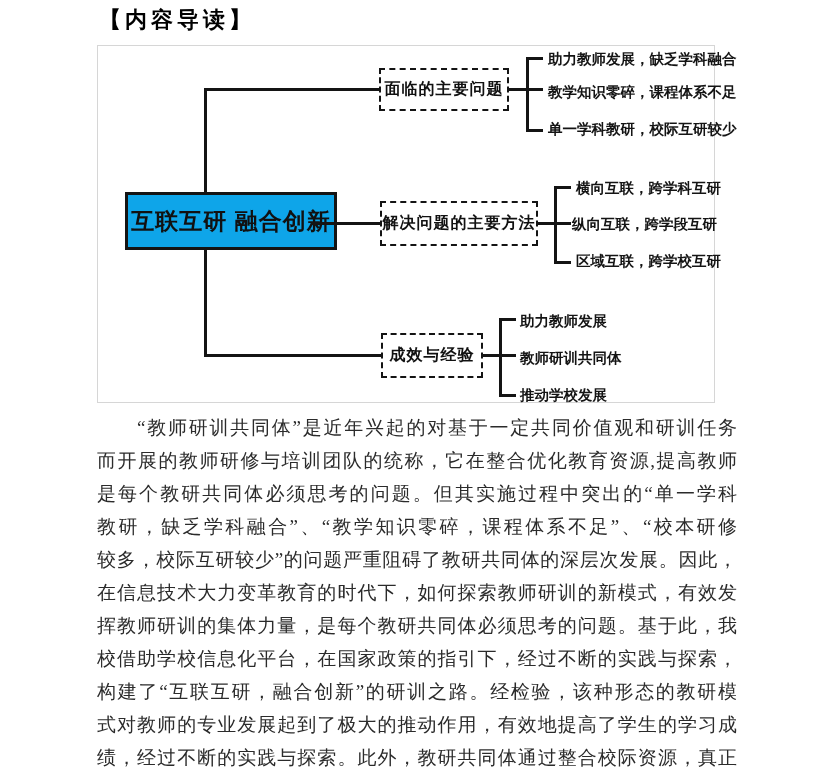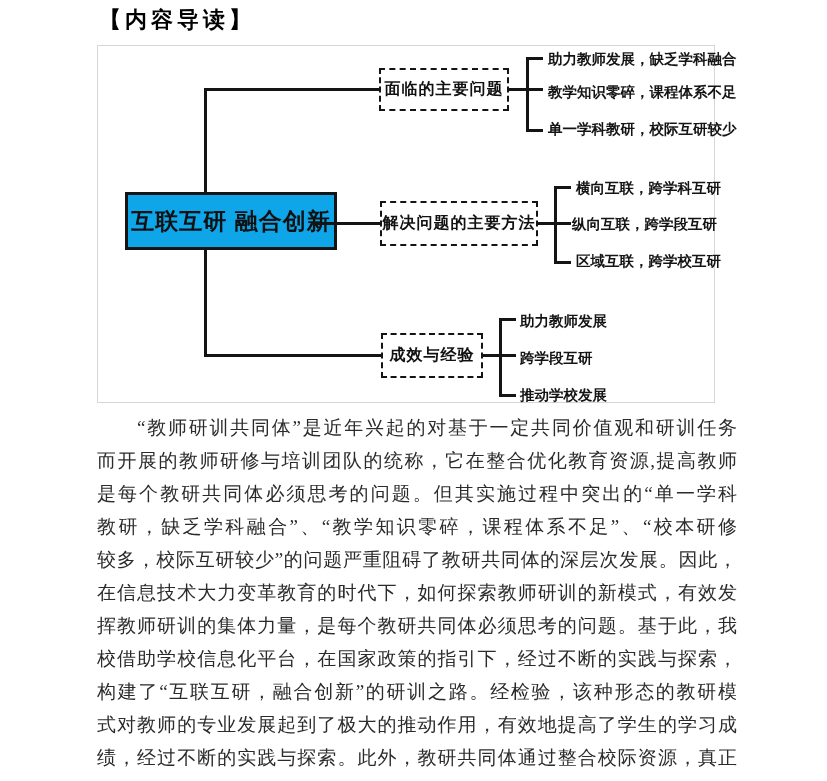--- a/index.html
+++ b/index.html
@@ -100,21 +100,21 @@
 
   <div class="branch-box" style="left:283px; top:287px; width:98px; height:41px;">
     <span>成效与经验</span>
   </div>
   <div class="ln" style="left:385px; top:308px; width:16px; height:3px;"></div>
   <div class="ln" style="left:401px; top:272px; width:3px;  height:79px;"></div>
   <div class="ln" style="left:404px; top:272px; width:14px; height:3px;"></div>
   <div class="ln" style="left:404px; top:308px; width:14px; height:3px;"></div>
   <div class="ln" style="left:404px; top:348px; width:14px; height:3px;"></div>
   <div class="leaf" style="left:422px; top:265px;">助力教师发展</div>
-  <div class="leaf" style="left:422px; top:302px;">跨学段互研</div>
+  <div class="leaf" style="left:422px; top:302px;">教师研训共同体</div>
   <div class="leaf" style="left:422px; top:339px;">推动学校发展</div>
 
 </div>
 
 <div class="body-text">
   <div class="pline indent">“教师研训共同体”是近年兴起的对基于一定共同价值观和研训任务</div>
   <div class="pline">而开展的教师研修与培训团队的统称，它在整合优化教育资源,提高教师</div>
   <div class="pline">是每个教研共同体必须思考的问题。但其实施过程中突出的“单一学科</div>
   <div class="pline">教研，缺乏学科融合”、“教学知识零碎，课程体系不足”、“校本研修</div>
   <div class="pline">较多，校际互研较少”的问题严重阻碍了教研共同体的深层次发展。因此，</div>

